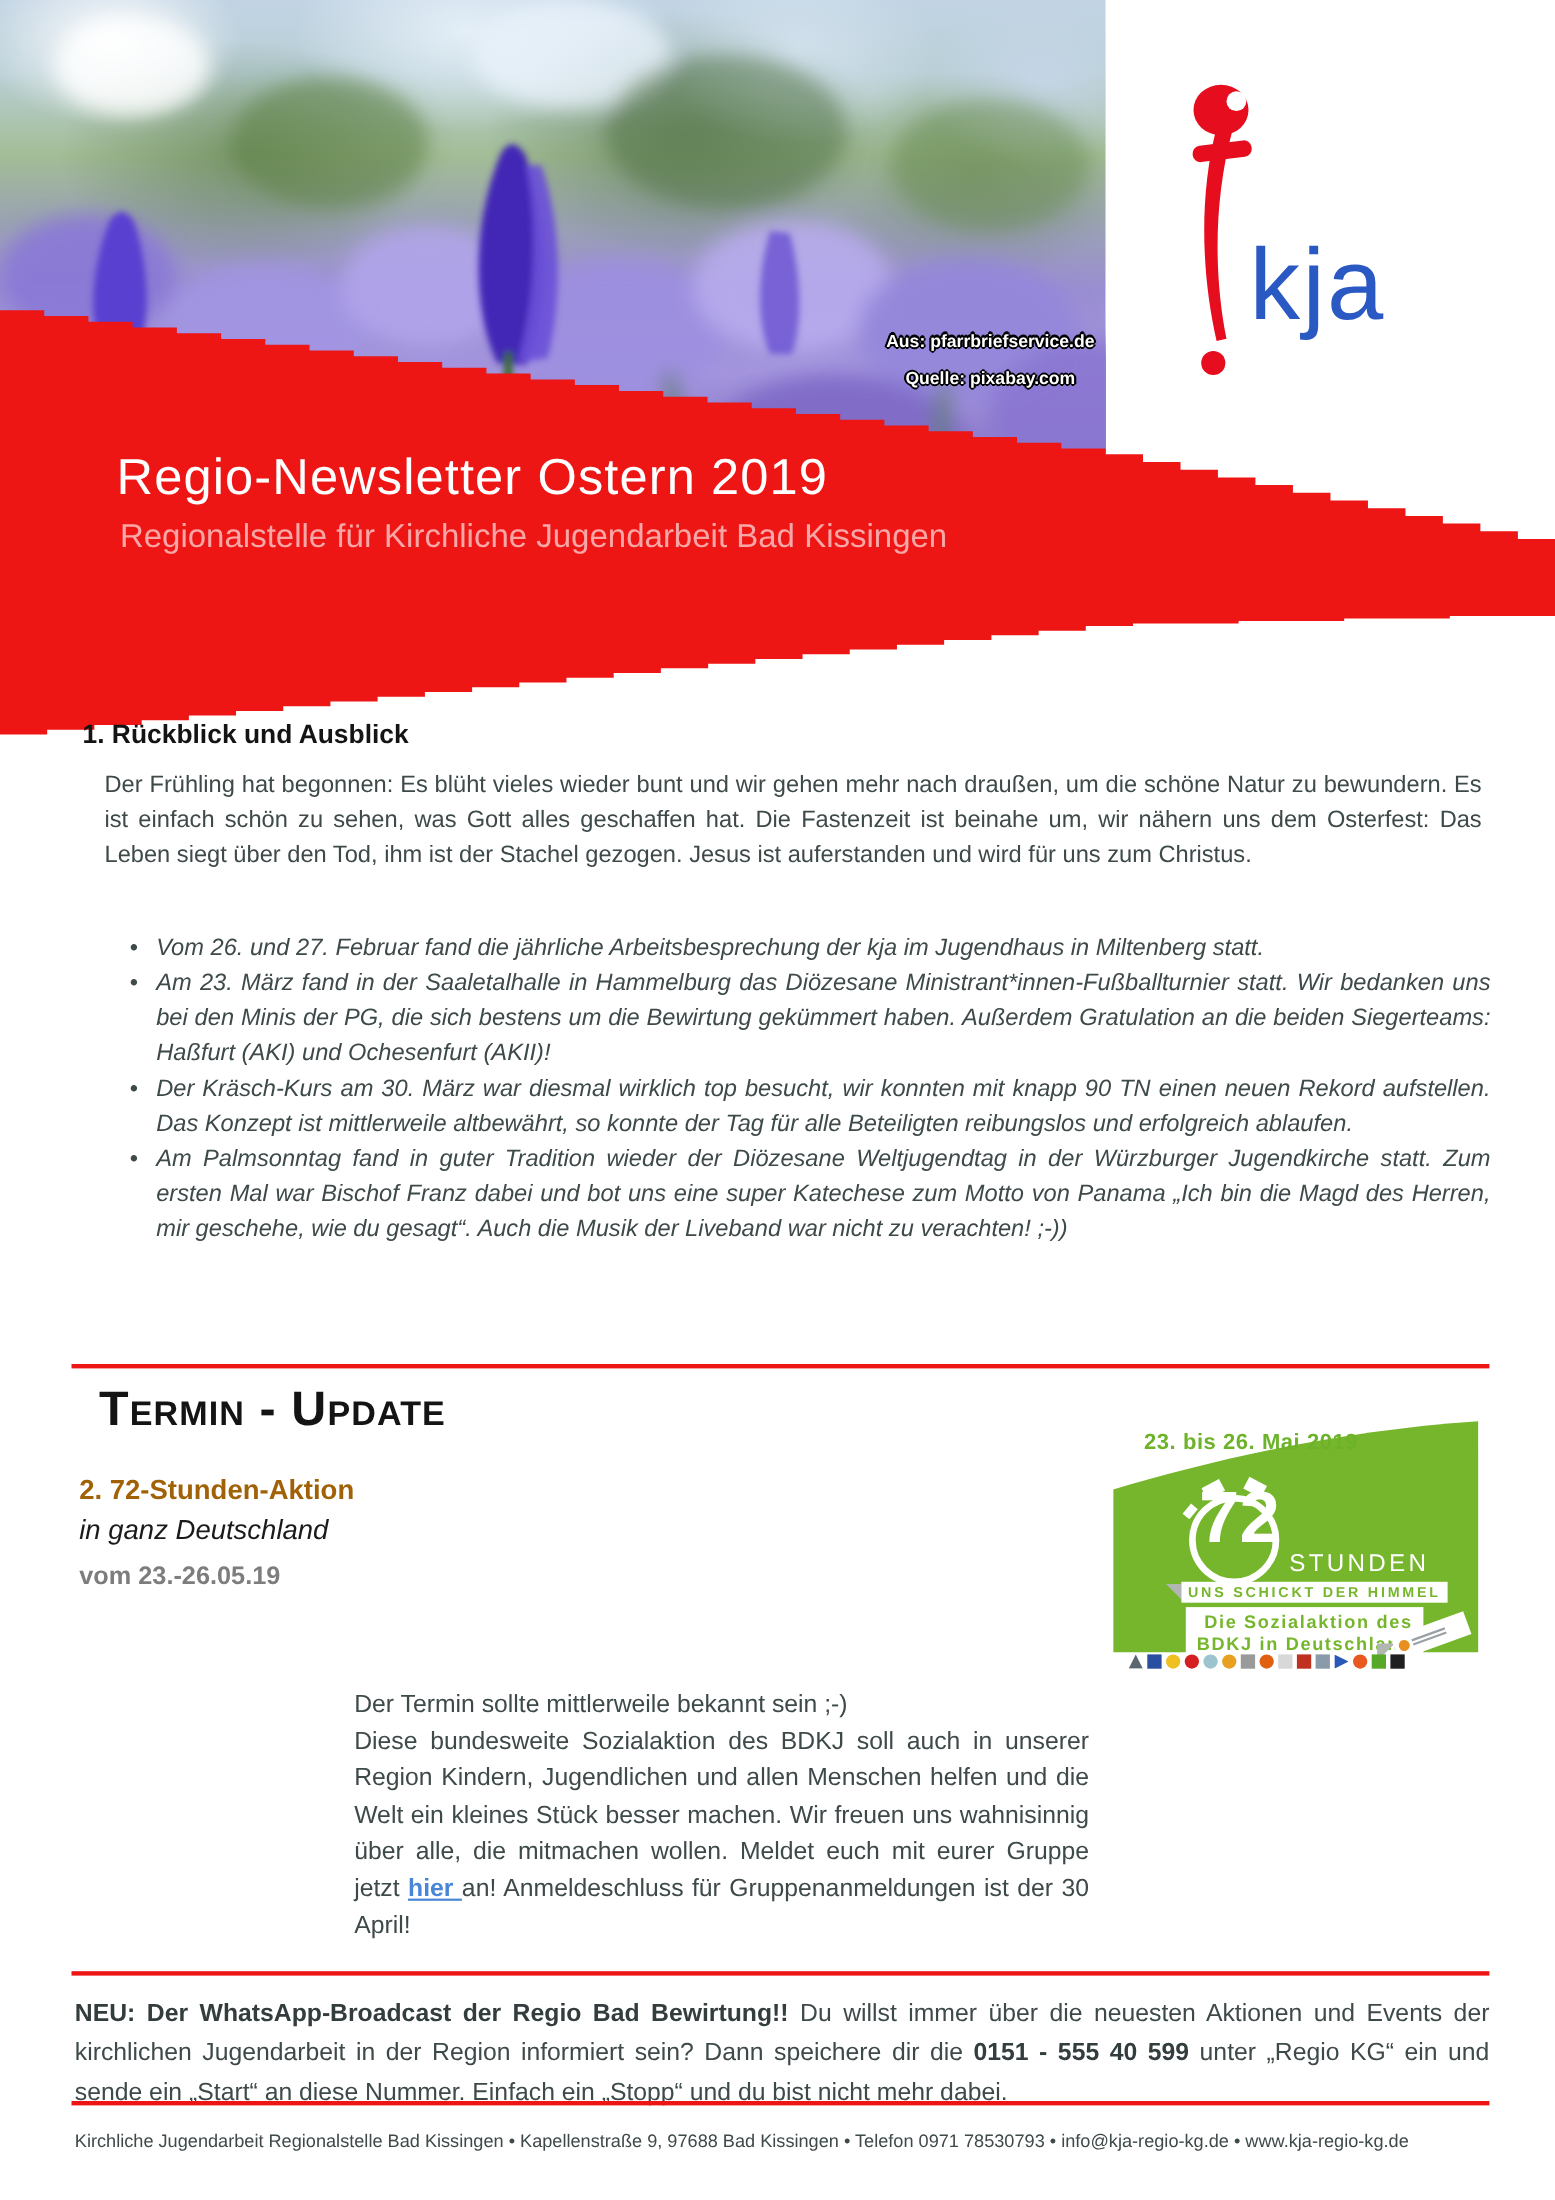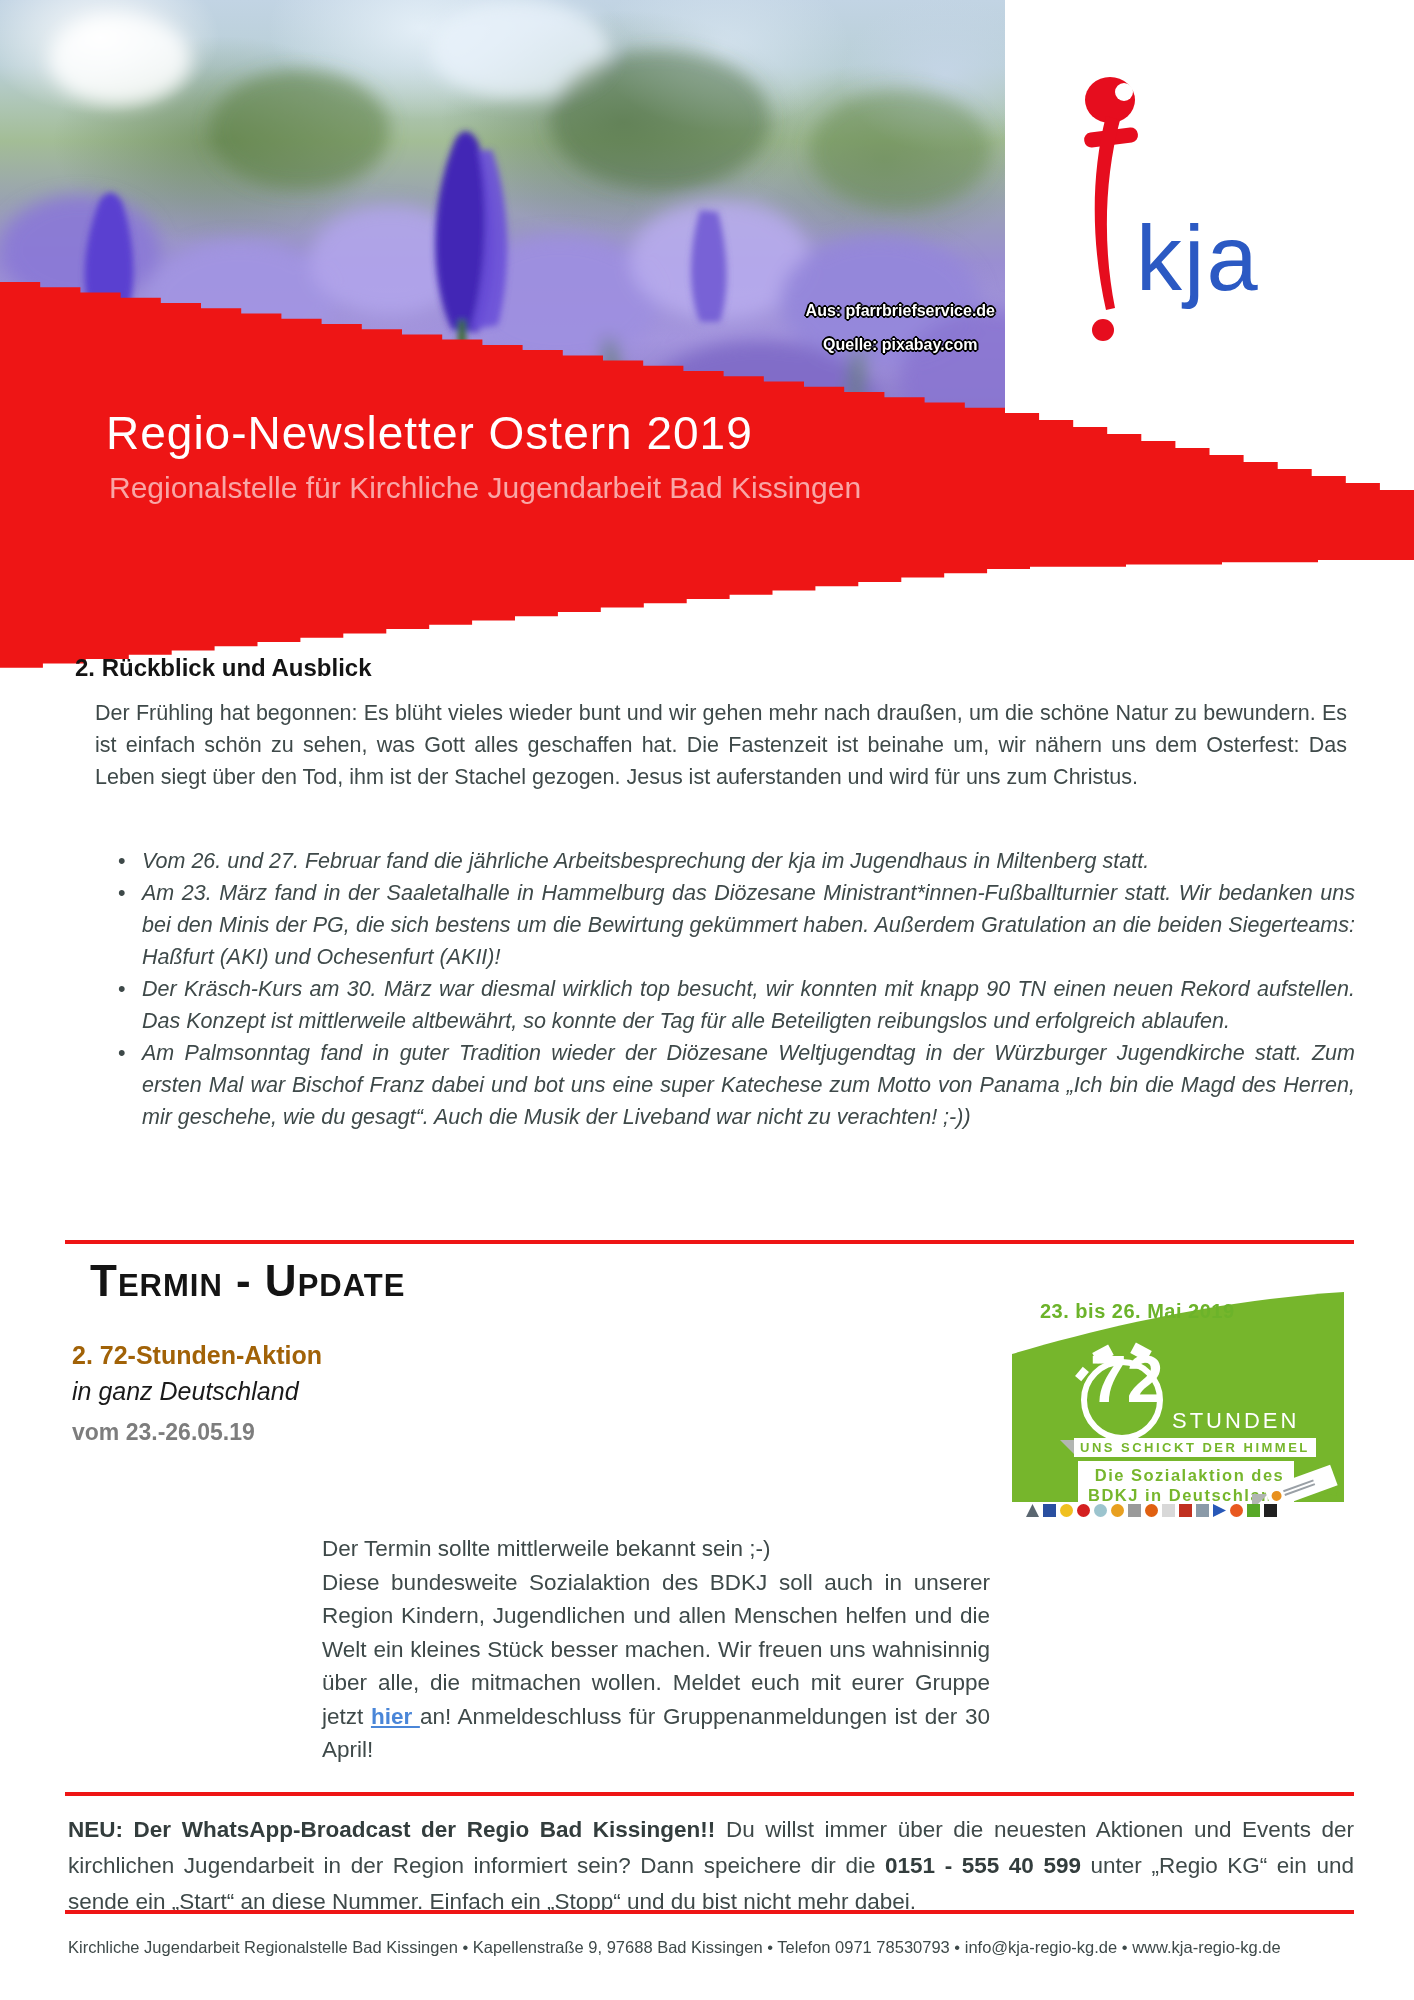--- a/index.html
+++ b/index.html
@@ -154,21 +154,21 @@
   </div>
 
   <div class="banner">
     <svg viewBox="0 0 1414 412">
       <path fill="#ee1515" d="M0,12L40.2,12.0L40.2,17.2L80.4,17.2L80.4,22.5L120.6,22.5L120.6,27.7L160.8,27.7L160.8,33.0L201.0,33.0L201.0,38.2L241.2,38.2L241.2,43.4L281.4,43.4L281.4,48.7L321.6,48.7L321.6,53.9L361.8,53.9L361.8,59.2L402.0,59.2L402.0,64.4L442.2,64.4L442.2,69.6L482.4,69.6L482.4,74.9L522.6,74.9L522.6,80.1L562.8,80.1L562.8,85.4L603.0,85.4L603.0,90.6L643.2,90.6L643.2,95.8L683.4,95.8L683.4,101.1L723.6,101.1L723.6,106.3L763.8,106.3L763.8,111.6L804.0,111.6L804.0,116.8L844.2,116.8L844.2,122.0L884.4,122.0L884.4,127.3L924.6,127.3L924.6,132.5L964.8,132.5L964.8,137.8L1005.0,137.8L1005.0,143.0L1039.1,143.0L1039.1,150.0L1073.2,150.0L1073.2,157.0L1107.2,157.0L1107.2,164.0L1141.3,164.0L1141.3,171.0L1175.4,171.0L1175.4,178.0L1209.5,178.0L1209.5,185.0L1243.6,185.0L1243.6,192.0L1277.7,192.0L1277.7,199.0L1311.7,199.0L1311.7,206.0L1345.8,206.0L1345.8,213.0L1379.9,213.0L1379.9,220.0L1414.0,220.0L1414.0,227.0L1414,290L1318.0,290.0L1318.0,292.3L1222.0,292.3L1222.0,294.5L1126.0,294.5L1126.0,296.8L1030.0,296.8L1030.0,299.0L987.1,299.0L987.1,303.3L944.2,303.3L944.2,307.6L901.3,307.6L901.3,311.9L858.3,311.9L858.3,316.2L815.4,316.2L815.4,320.5L772.5,320.5L772.5,324.8L729.6,324.8L729.6,329.0L686.7,329.0L686.7,333.3L643.8,333.3L643.8,337.6L600.8,337.6L600.8,341.9L557.9,341.9L557.9,346.2L515.0,346.2L515.0,350.5L472.1,350.5L472.1,354.8L429.2,354.8L429.2,359.1L386.3,359.1L386.3,363.4L343.3,363.4L343.3,367.7L300.4,367.7L300.4,372.0L257.5,372.0L257.5,376.3L214.6,376.3L214.6,380.5L171.7,380.5L171.7,384.8L128.8,384.8L128.8,389.1L85.8,389.1L85.8,393.4L42.9,393.4L42.9,397.7L0.0,397.7L0.0,402.0Z"></path>
     </svg>
     <div class="banner-title">Regio-Newsletter Ostern 2019</div>
     <div class="banner-sub">Regionalstelle für Kirchliche Jugendarbeit Bad Kissingen</div>
   </div>
 
-  <div class="h1">2. Rückblick und Ausblick</div>
+  <div class="h1">1. Rückblick und Ausblick</div>
   <div class="intro">Der Frühling hat begonnen: Es blüht vieles wieder bunt und wir gehen mehr nach draußen, um die schöne Natur zu bewundern. Es ist einfach schön zu sehen, was Gott alles geschaffen hat. Die Fastenzeit ist beinahe um, wir nähern uns dem Osterfest: Das Leben siegt über den Tod, ihm ist der Stachel gezogen. Jesus ist auferstanden und wird für uns zum Christus.</div>
   <ul class="bullets">
     <li>Vom 26. und 27. Februar fand die jährliche Arbeitsbesprechung der kja im Jugendhaus in Miltenberg statt.</li>
     <li>Am 23. März fand in der Saaletalhalle in Hammelburg das Diözesane Ministrant*innen-Fußballturnier statt. Wir bedanken uns bei den Minis der PG, die sich bestens um die Bewirtung gekümmert haben. Außerdem Gratulation an die beiden Siegerteams: Haßfurt (AKI) und Ochesenfurt (AKII)!</li>
     <li>Der Kräsch-Kurs am 30. März war diesmal wirklich top besucht, wir konnten mit knapp 90 TN einen neuen Rekord aufstellen. Das Konzept ist mittlerweile altbewährt, so konnte der Tag für alle Beteiligten reibungslos und erfolgreich ablaufen.</li>
     <li>Am Palmsonntag fand in guter Tradition wieder der Diözesane Weltjugendtag in der Würzburger Jugendkirche statt. Zum ersten Mal war Bischof Franz dabei und bot uns eine super Katechese zum Motto von Panama „Ich bin die Magd des Herren, mir geschehe, wie du gesagt“. Auch die Musik der Liveband war nicht zu verachten! ;-))</li>
   </ul>
 
   <div class="rule rule1"></div>
 
@@ -225,20 +225,20 @@
   </div>
 
   <div class="para72">
     <span>Der Termin sollte mittlerweile bekannt sein ;-)</span><br>
     <span>Diese bundesweite Sozialaktion des BDKJ soll auch in unserer Region Kindern, Jugendlichen und allen Menschen helfen und die Welt ein kleines Stück besser machen. Wir freuen uns wahnisinnig über alle, die mitmachen wollen. Meldet euch mit eurer Gruppe jetzt </span><a class="hier-link">hier </a><span>an! Anmeldeschluss für Gruppenanmeldungen ist der 30 April!</span>
   </div>
 
   <div class="rule rule2"></div>
 
   <div class="whatsapp">
-    <b>NEU: Der WhatsApp-Broadcast der Regio Bad Kissingen!!</b><span> Du willst immer über die neuesten Aktionen und Events der kirchlichen Jugendarbeit in der Region informiert sein? Dann speichere dir die </span><b>0151 - 555 40 599</b><span> unter „Regio KG“ ein und sende ein „Start“ an diese Nummer. Einfach ein „Stopp“ und du bist nicht mehr dabei.</span>
+    <b>NEU: Der WhatsApp-Broadcast der Regio Bad Bewirtung!!</b><span> Du willst immer über die neuesten Aktionen und Events der kirchlichen Jugendarbeit in der Region informiert sein? Dann speichere dir die </span><b>0151 - 555 40 599</b><span> unter „Regio KG“ ein und sende ein „Start“ an diese Nummer. Einfach ein „Stopp“ und du bist nicht mehr dabei.</span>
   </div>
 
   <div class="rule rule3"></div>
 
   <div class="footer">Kirchliche Jugendarbeit Regionalstelle Bad Kissingen • Kapellenstraße 9, 97688 Bad Kissingen • Telefon 0971 78530793 • info@kja-regio-kg.de • www.kja-regio-kg.de</div>
 
 </div>
 
 </body></html>

